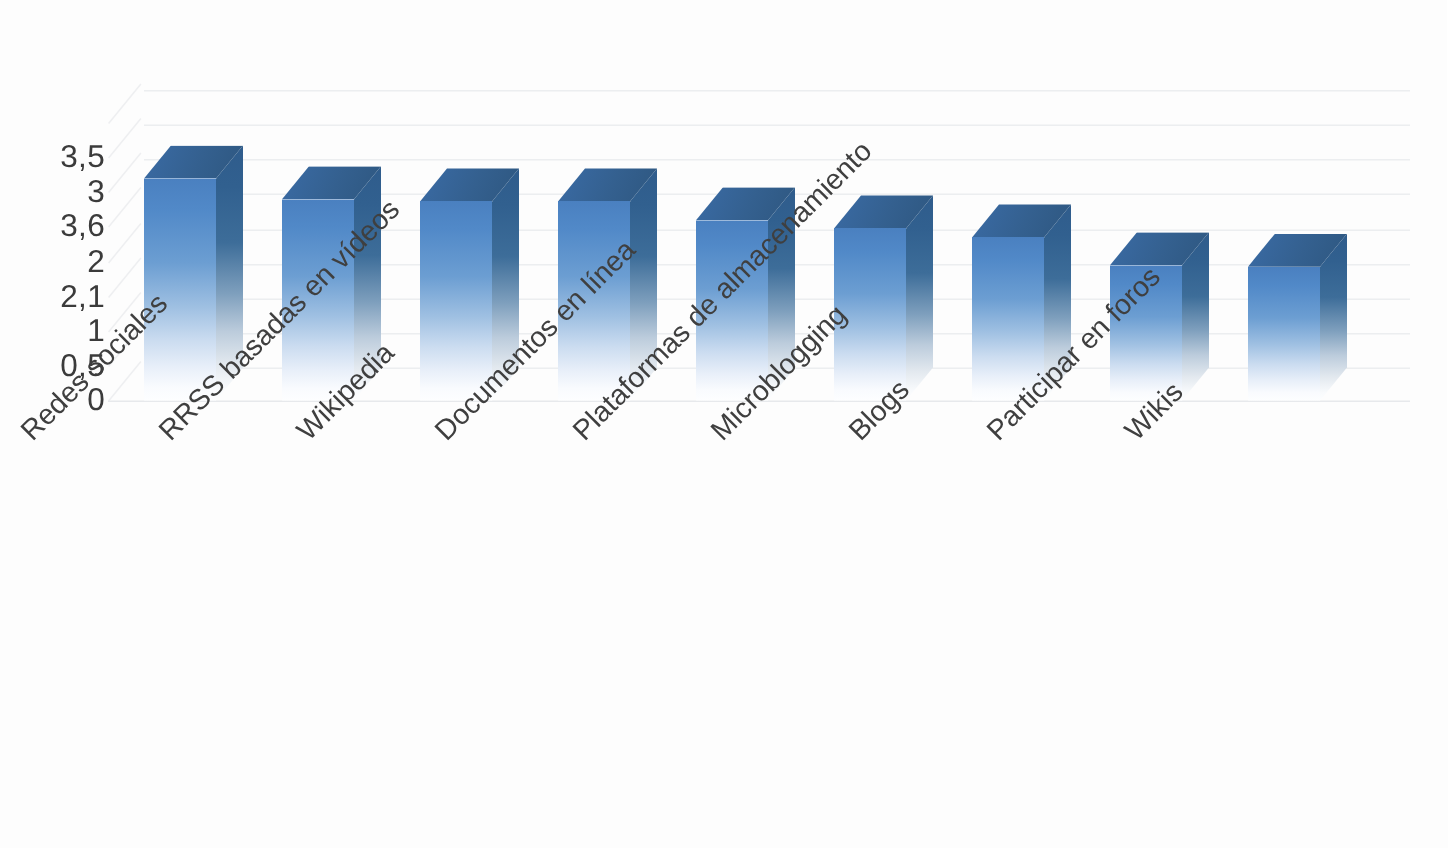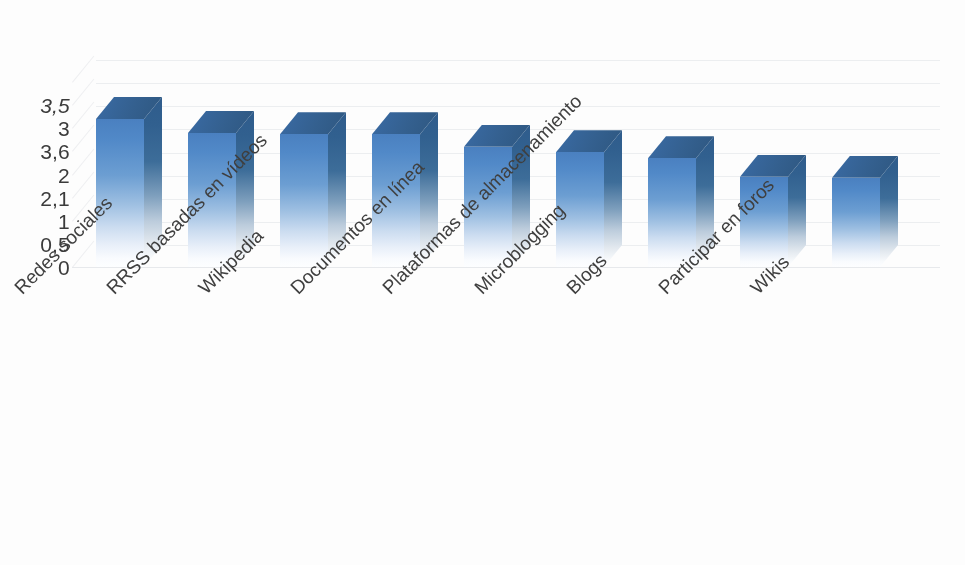--- a/index.html
+++ b/index.html
@@ -228,21 +228,21 @@
   </div>
 
   <div id="y-axis">
       <div class="y-tick" style="top: 267px;">0</div>
       <div class="y-tick" style="top: 243.875px; margin-left: 28px;">0,5</div>
       <div class="y-tick" style="top: 220.75px;">1</div>
       <div class="y-tick" style="top: 197.625px;">2,1</div>
       <div class="y-tick" style="top: 174.5px;">2</div>
       <div class="y-tick" style="top: 151.375px;">3,6</div>
       <div class="y-tick" style="top: 128.25px;">3</div>
-      <div class="y-tick" style="top: 105.125px; font-style: italic;">3,5</div>
+      <div class="y-tick" style="top: 105.125px;">3,5</div>
     </div>
 
   <div id="cat-labels">
       <div class="cat-label" style="left: 11px; top: 12px;">Redes sociales</div>
       <div class="cat-label" style="left: 103px; top: 12px;">RRSS basadas en vídeos</div>
       <div class="cat-label" style="left: 195px; top: 12px;">Wikipedia</div>
       <div class="cat-label" style="left: 287px; top: 12px;">Documentos en línea</div>
       <div class="cat-label" style="left: 379px; top: 12px;">Plataformas de almacenamiento</div>
       <div class="cat-label" style="left: 471px; top: 12px;">Microblogging</div>
       <div class="cat-label" style="left: 563px; top: 12px;">Blogs</div>

